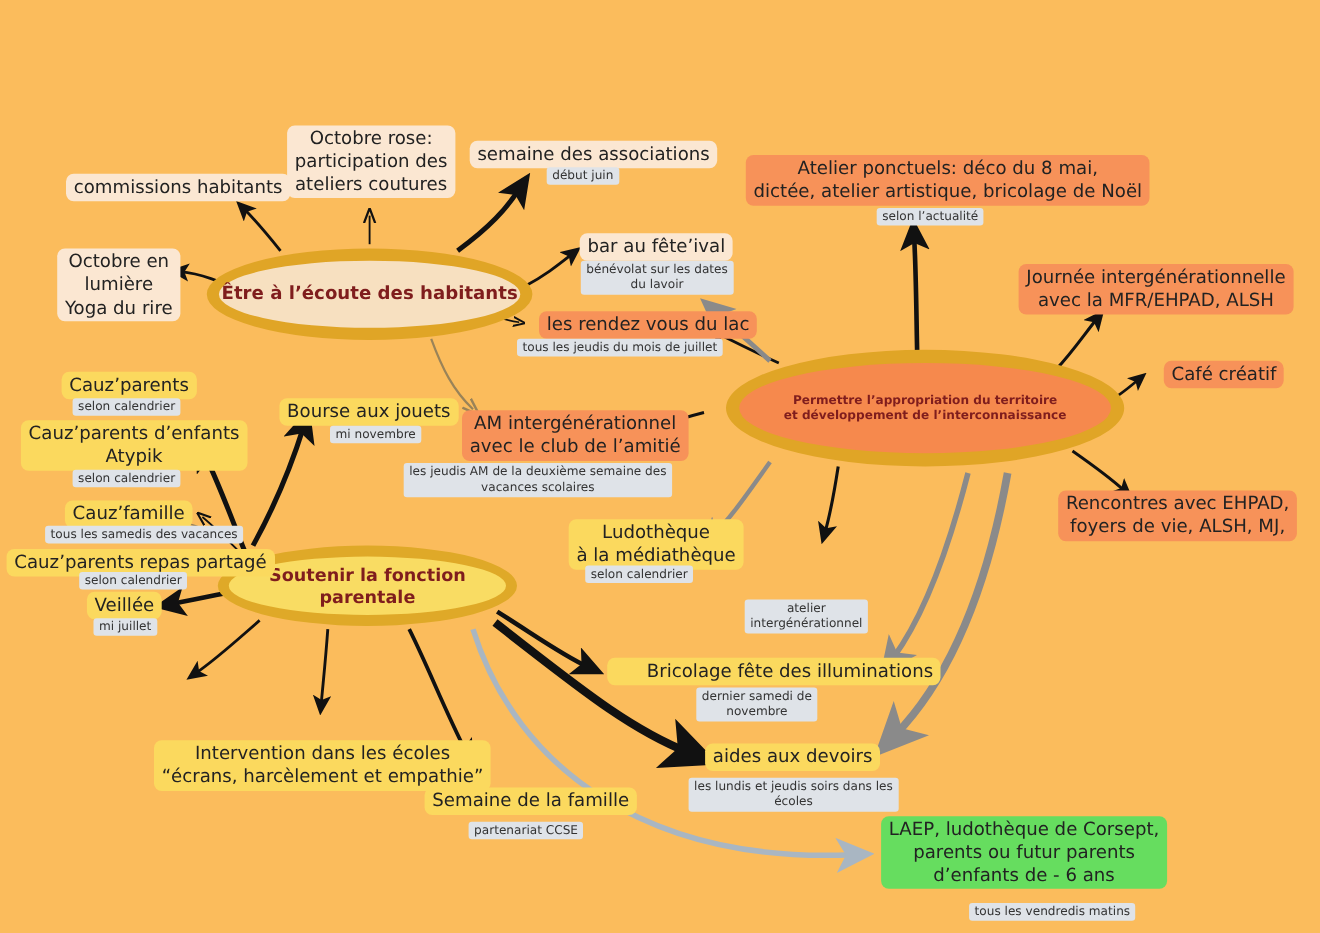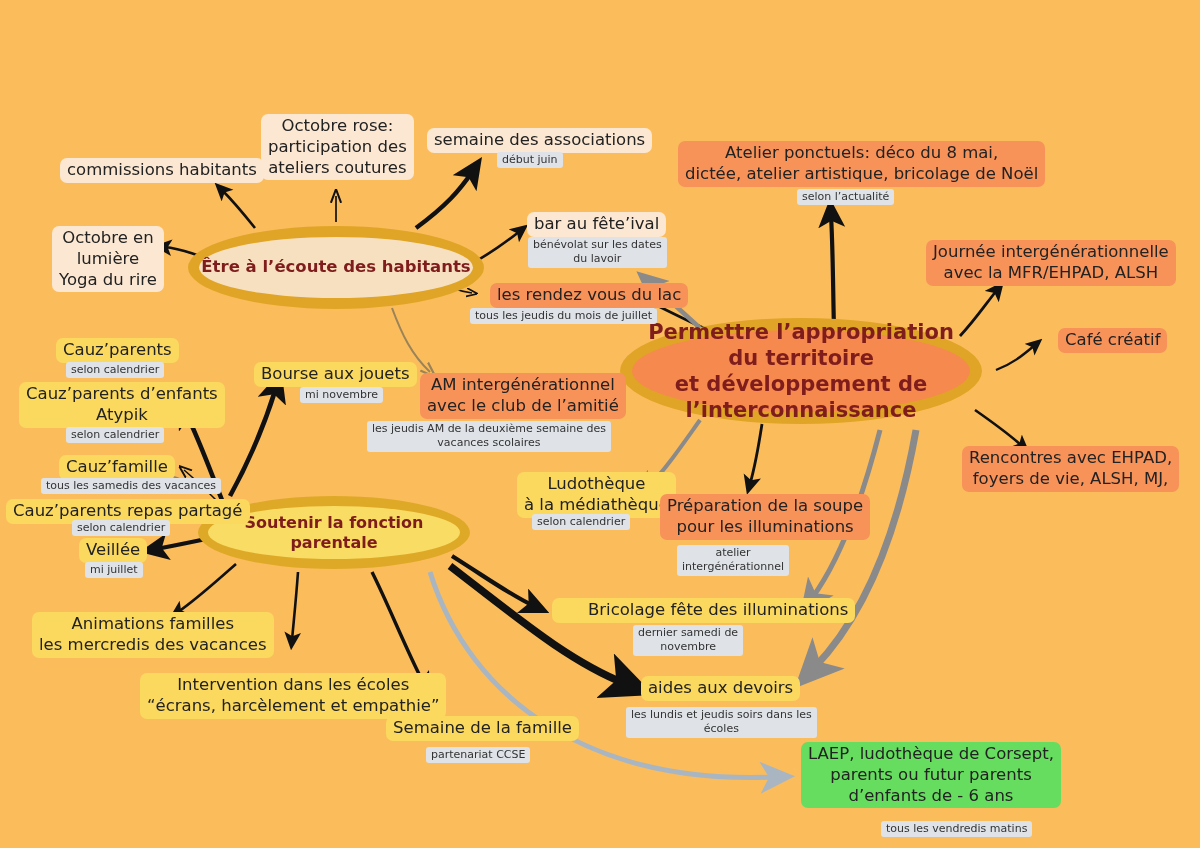--- a/index.html
+++ b/index.html
@@ -32,24 +32,24 @@
     border:11px solid #e0a526;
     font-size:16.5px;
   }
   #node-soutenir{
     left:198px;top:496px;width:272px;height:73px;
     background:#f9dc63;
     border:10px solid #dfa928;
     font-size:16px;
   }
   #node-territoire{
-    left:620px;top:318px;width:362px;height:106px;
+    left:660px;top:318px;width:362px;height:106px;
     background:#f6894d;
     border:12px solid #e0a526;
-    font-size:21px;
+    font-size:11px;
   }
 
   
   .lbl{
     position:absolute;
     box-sizing:border-box;
     text-align:center;
     color:#222;
     line-height:1.26;
     padding:2px 7px;
@@ -259,33 +259,25 @@
   </div>
 
   <div class="lbl yellow" style="left:517px;top:472px;">
     <div>Ludothèque</div>
     <div>à la médiathèque</div>
   </div>
   <div class="sub" style="left:532px;top:514px;">
     <span>selon calendrier</span>
   </div>
 
-  <div class="lbl orange" style="left:644px;top:494px;">
-    <div>Préparation de la soupe</div>
-    <div>pour les illuminations</div>
-  </div>
   <div class="sub" style="left:677px;top:545px;">
     <div>atelier</div>
     <div>intergénérationnel</div>
   </div>
 
-  <div class="lbl yellow" style="left:32px;top:612px;">
-    <div>Animations familles</div>
-    <div>les mercredis des vacances</div>
-  </div>
 
   <div class="lbl yellow" style="left:140px;top:673px;">
     <div>Intervention dans les écoles</div>
     <div>“écrans, harcèlement et empathie”</div>
   </div>
 
   <div class="lbl yellow" style="left:386px;top:716px;">
     <span>Semaine de la famille</span>
   </div>
   <div class="sub" style="left:426px;top:747px;">

